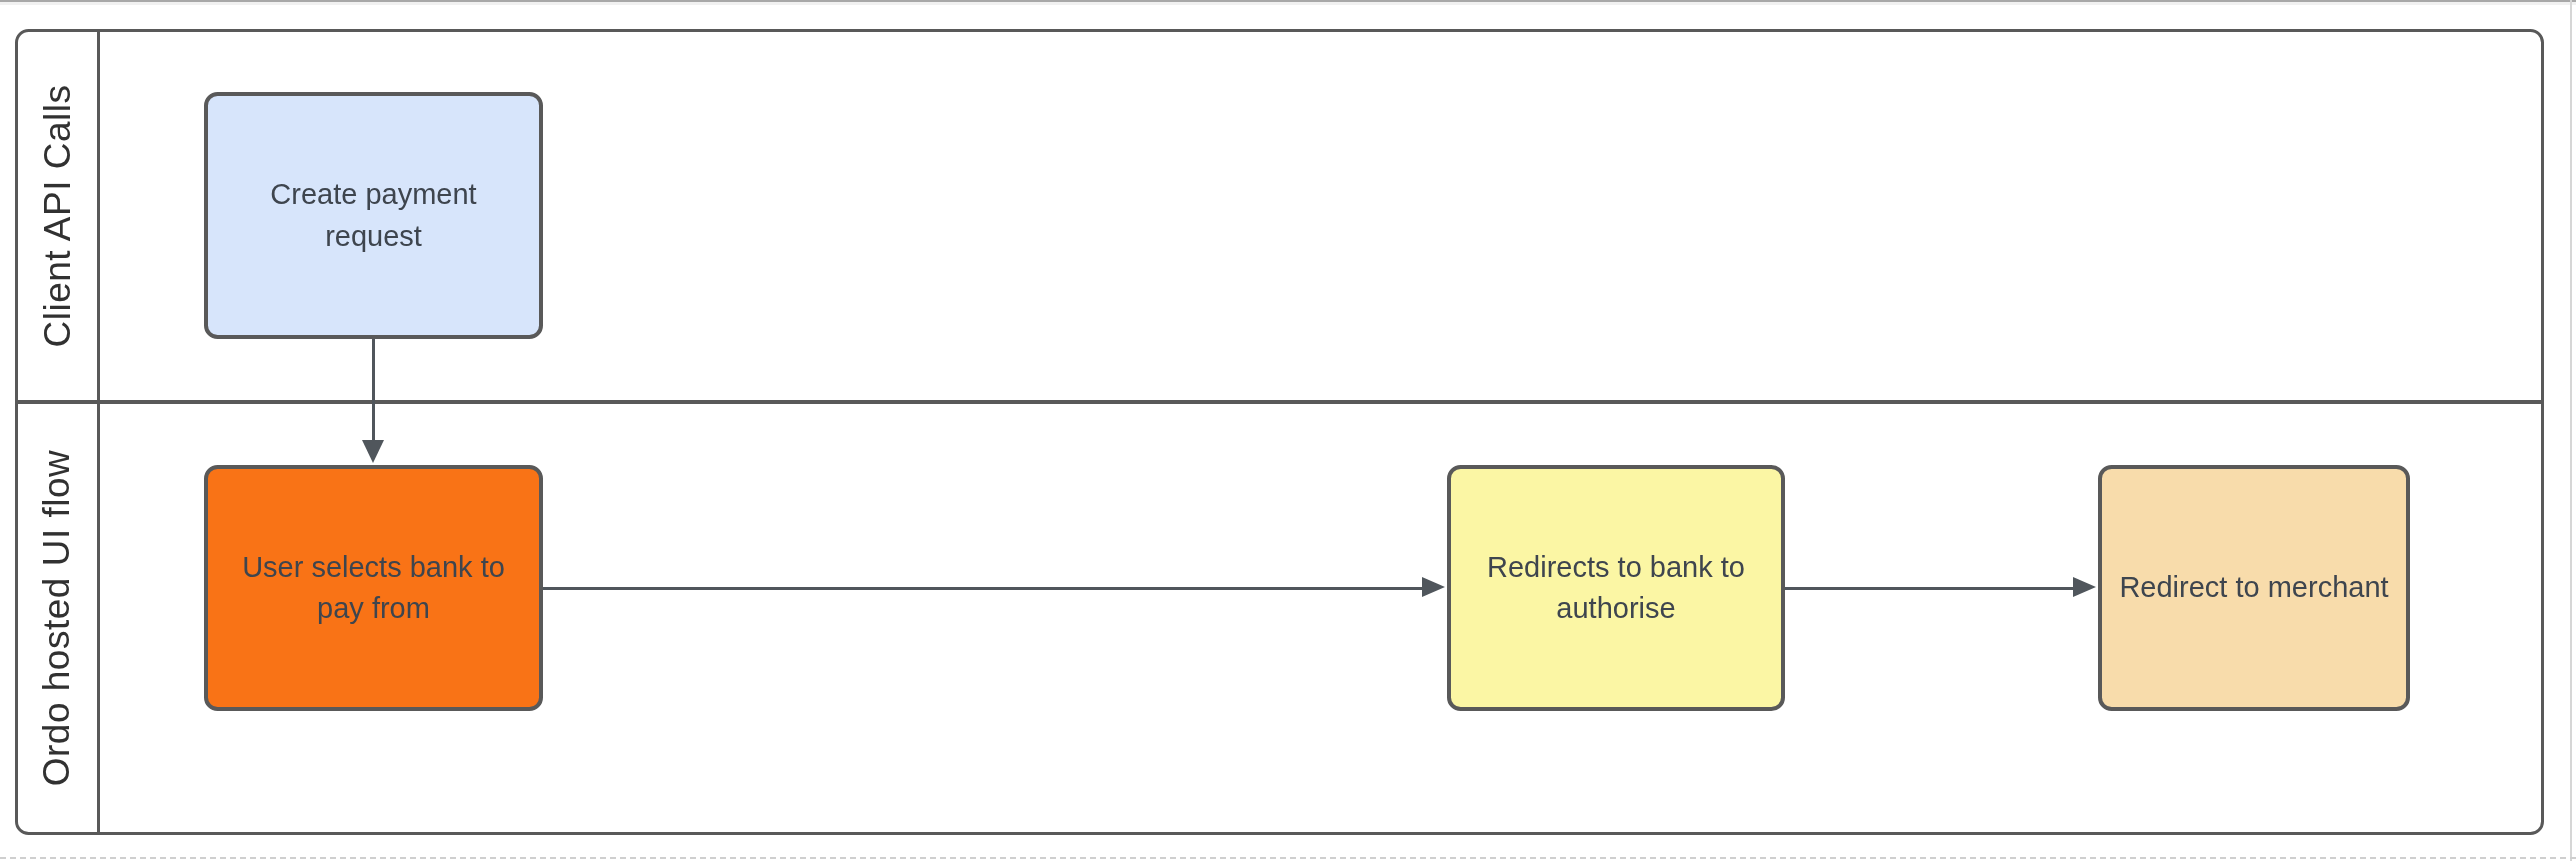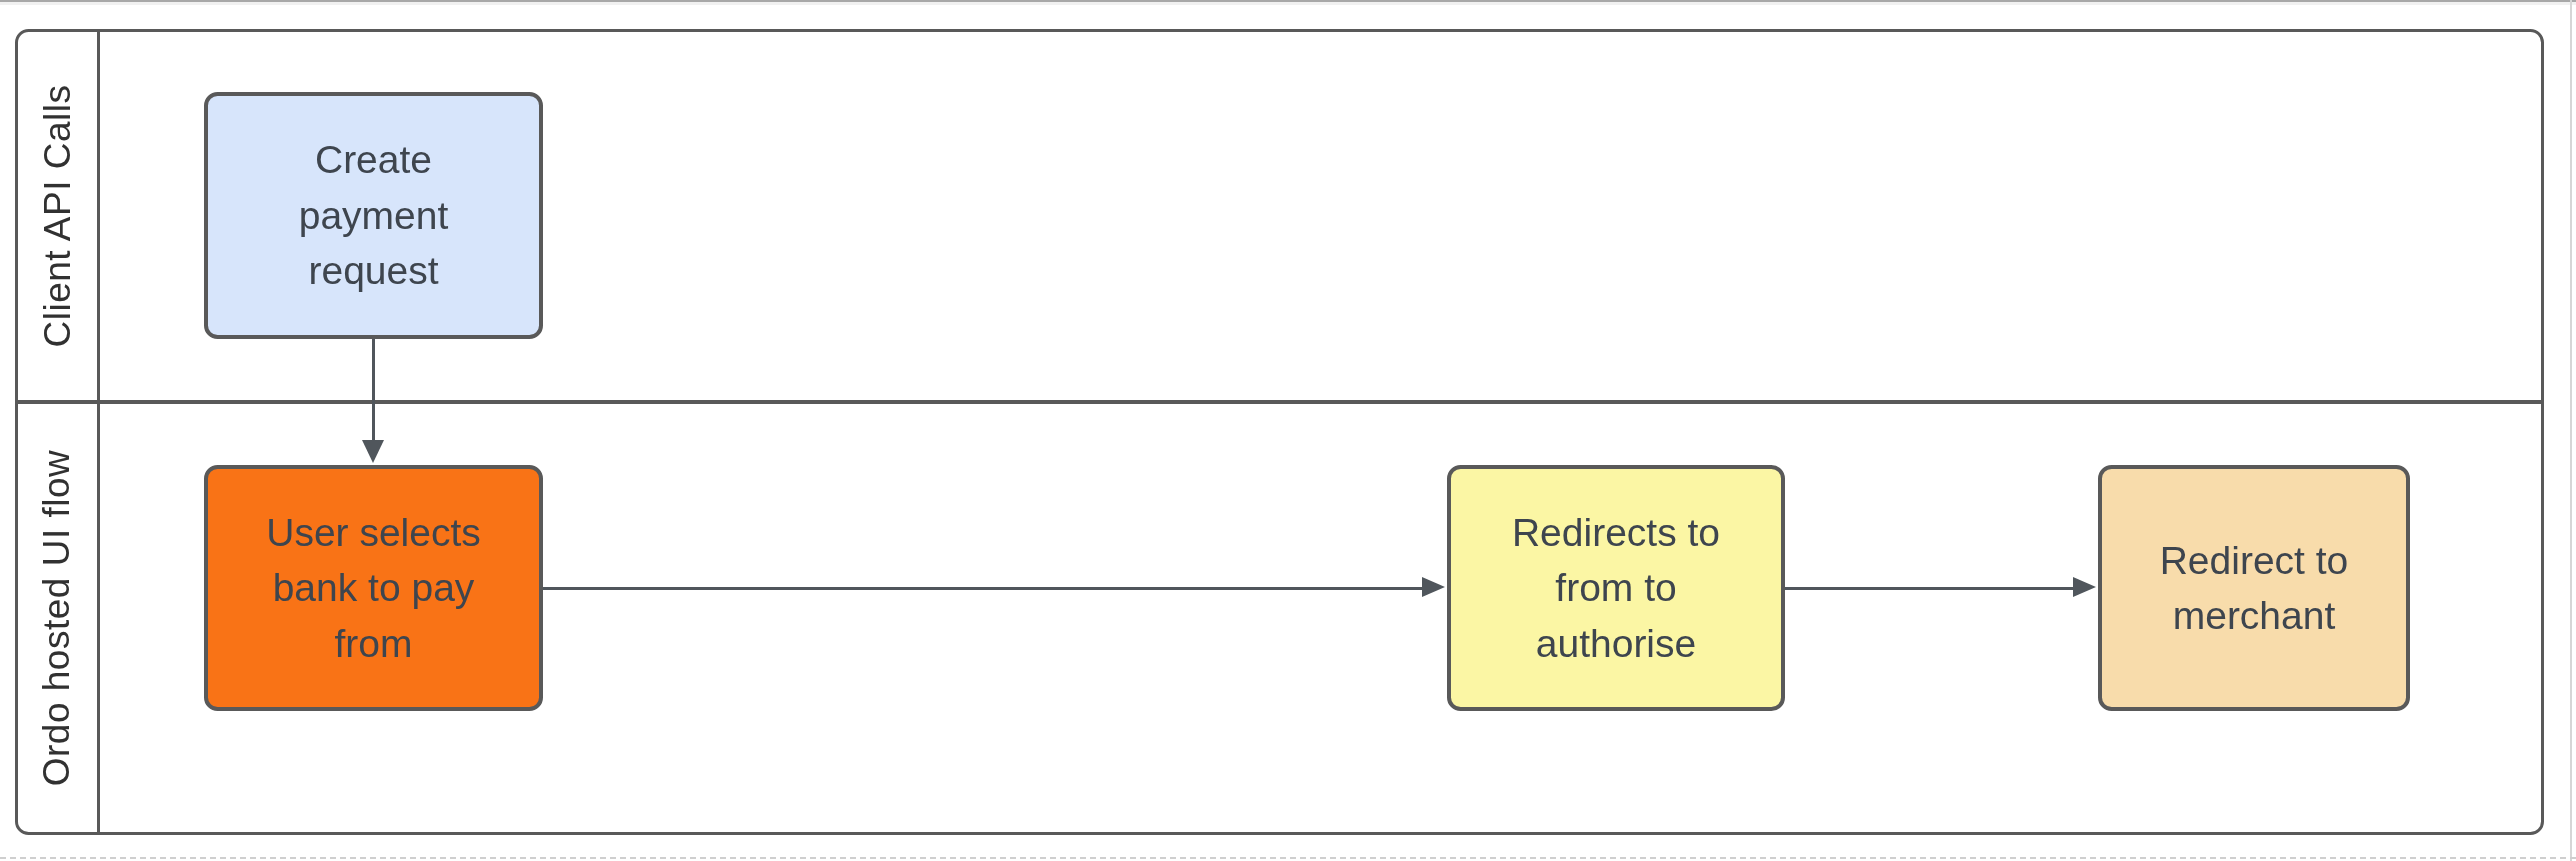--- a/index.html
+++ b/index.html
@@ -37,21 +37,21 @@
     white-space:nowrap;
     font-size:37px;color:#313131;letter-spacing:0.5px;
   }
 
   
   .node{
     position:absolute;
     border:4.8px solid #595959;border-radius:13.6px;
     display:flex;align-items:center;justify-content:center;
     box-sizing:border-box;
-    color:#3e454e;font-size:39px;line-height:1.42;text-align:center;
+    color:#3e454e;font-size:29px;line-height:1.42;text-align:center;
   }
   .node .node-label{display:block;width:272px;}
   .node-create{left:204px;top:92px;width:339px;height:247px;}
   .node-select{left:204px;top:465px;width:339px;height:246px;}
   .node-authorise{left:1447px;top:465px;width:338px;height:246px;}
   .node-merchant{left:2098px;top:465px;width:312px;height:246px;}
 
   
   .edge{position:absolute;background:#50565c;}
   .edge-v{width:2.9px;}
@@ -109,21 +109,21 @@
 
   <div class="node node-create" style="background-color: rgb(215, 229, 251);">
     <span class="node-label">Create payment request</span>
   </div>
 
   <div class="node node-select" style="background-color: #f97316;">
     <span class="node-label">User selects bank to pay from</span>
   </div>
 
   <div class="node node-authorise" style="background-color: rgb(251, 246, 164);">
-    <span class="node-label">Redirects to from to authorise</span>
+    <span class="node-label">Redirects to bank to authorise</span>
   </div>
 
   <div class="node node-merchant" style="background-color: rgb(248, 220, 171);">
     <span class="node-label">Redirect to merchant</span>
   </div>
 
 </div>
 
 
 </body></html>

